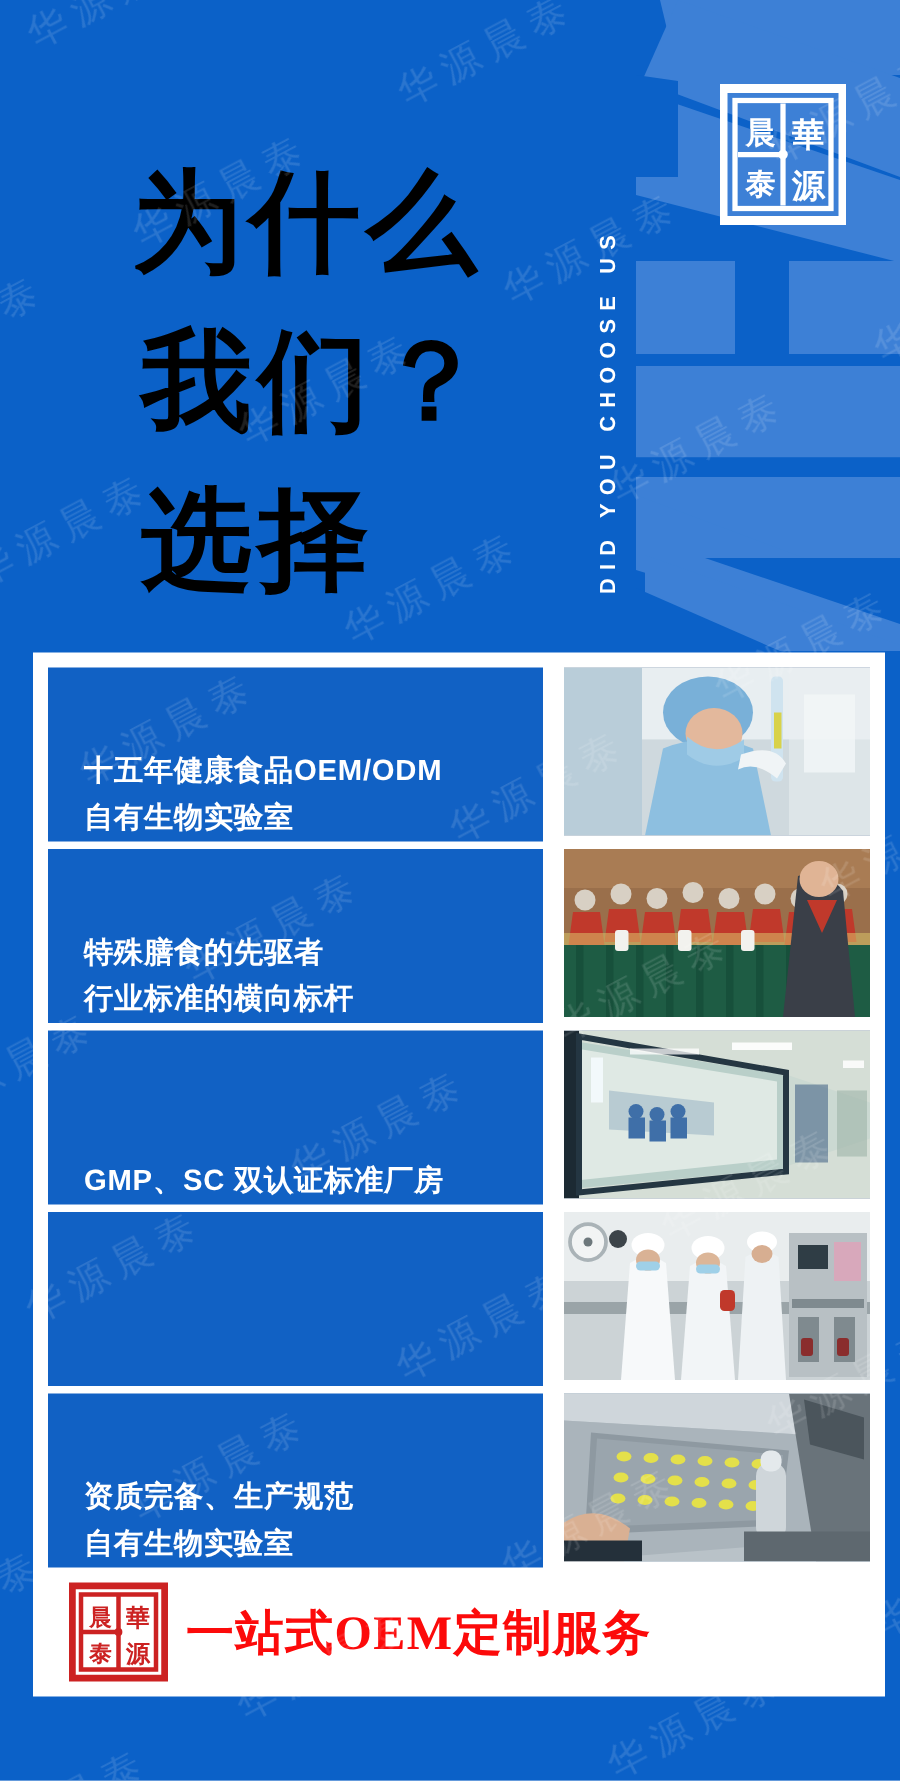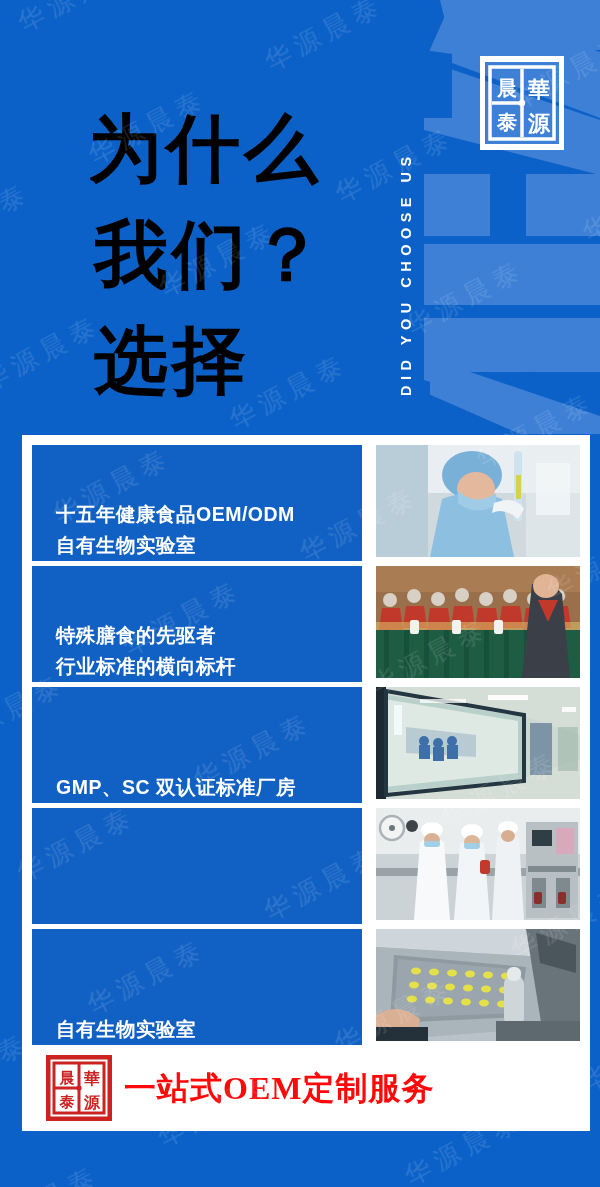--- a/index.html
+++ b/index.html
@@ -297,20 +297,21 @@
           <g fill="#8a2d2d">
             <rect x="158" y="84" width="8" height="12" rx="2"></rect>
             <rect x="182" y="84" width="8" height="12" rx="2"></rect>
           </g>
         </svg>
       </div>
     </div>
 
     <div class="feature-row">
       <div class="feature-card">
+        <span class="feature-line">资质完备、生产规范</span>
         <span class="feature-line">自有生物实验室</span>
       </div>
       <div class="feature-photo">
         <svg viewBox="0 0 204 112" preserveAspectRatio="none">
           <rect width="204" height="112" fill="#b9c2c8"></rect>
           <polygon points="0,0 204,0 204,30 0,18" fill="#cfd6db"></polygon>
           <polygon points="0,18 204,30 204,96 0,112" fill="#aab4bb"></polygon>
           <polygon points="18,26 150,38 144,88 14,94" fill="#8e99a1"></polygon>
           <polygon points="22,30 146,41 141,84 18,89" fill="#9aa5ad"></polygon>
           <g fill="#e4e04a">

